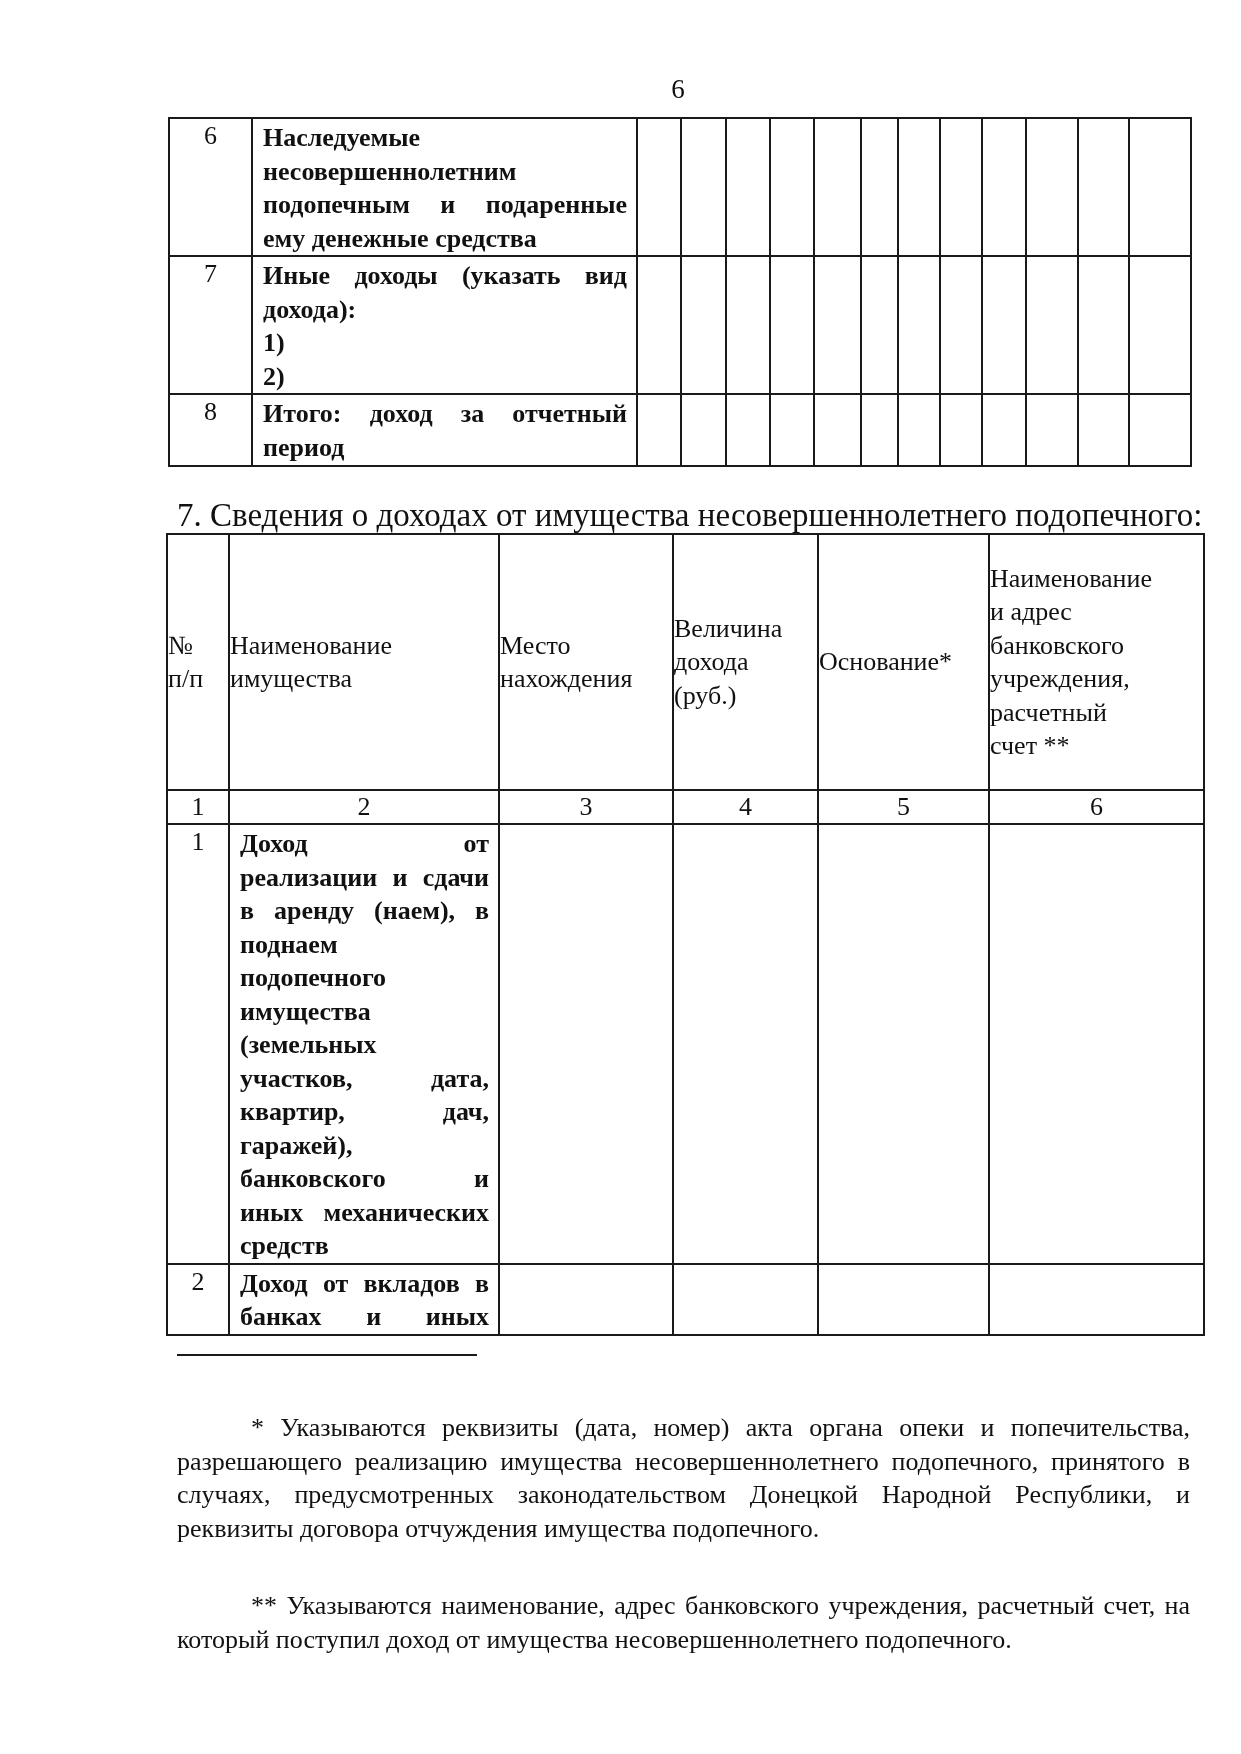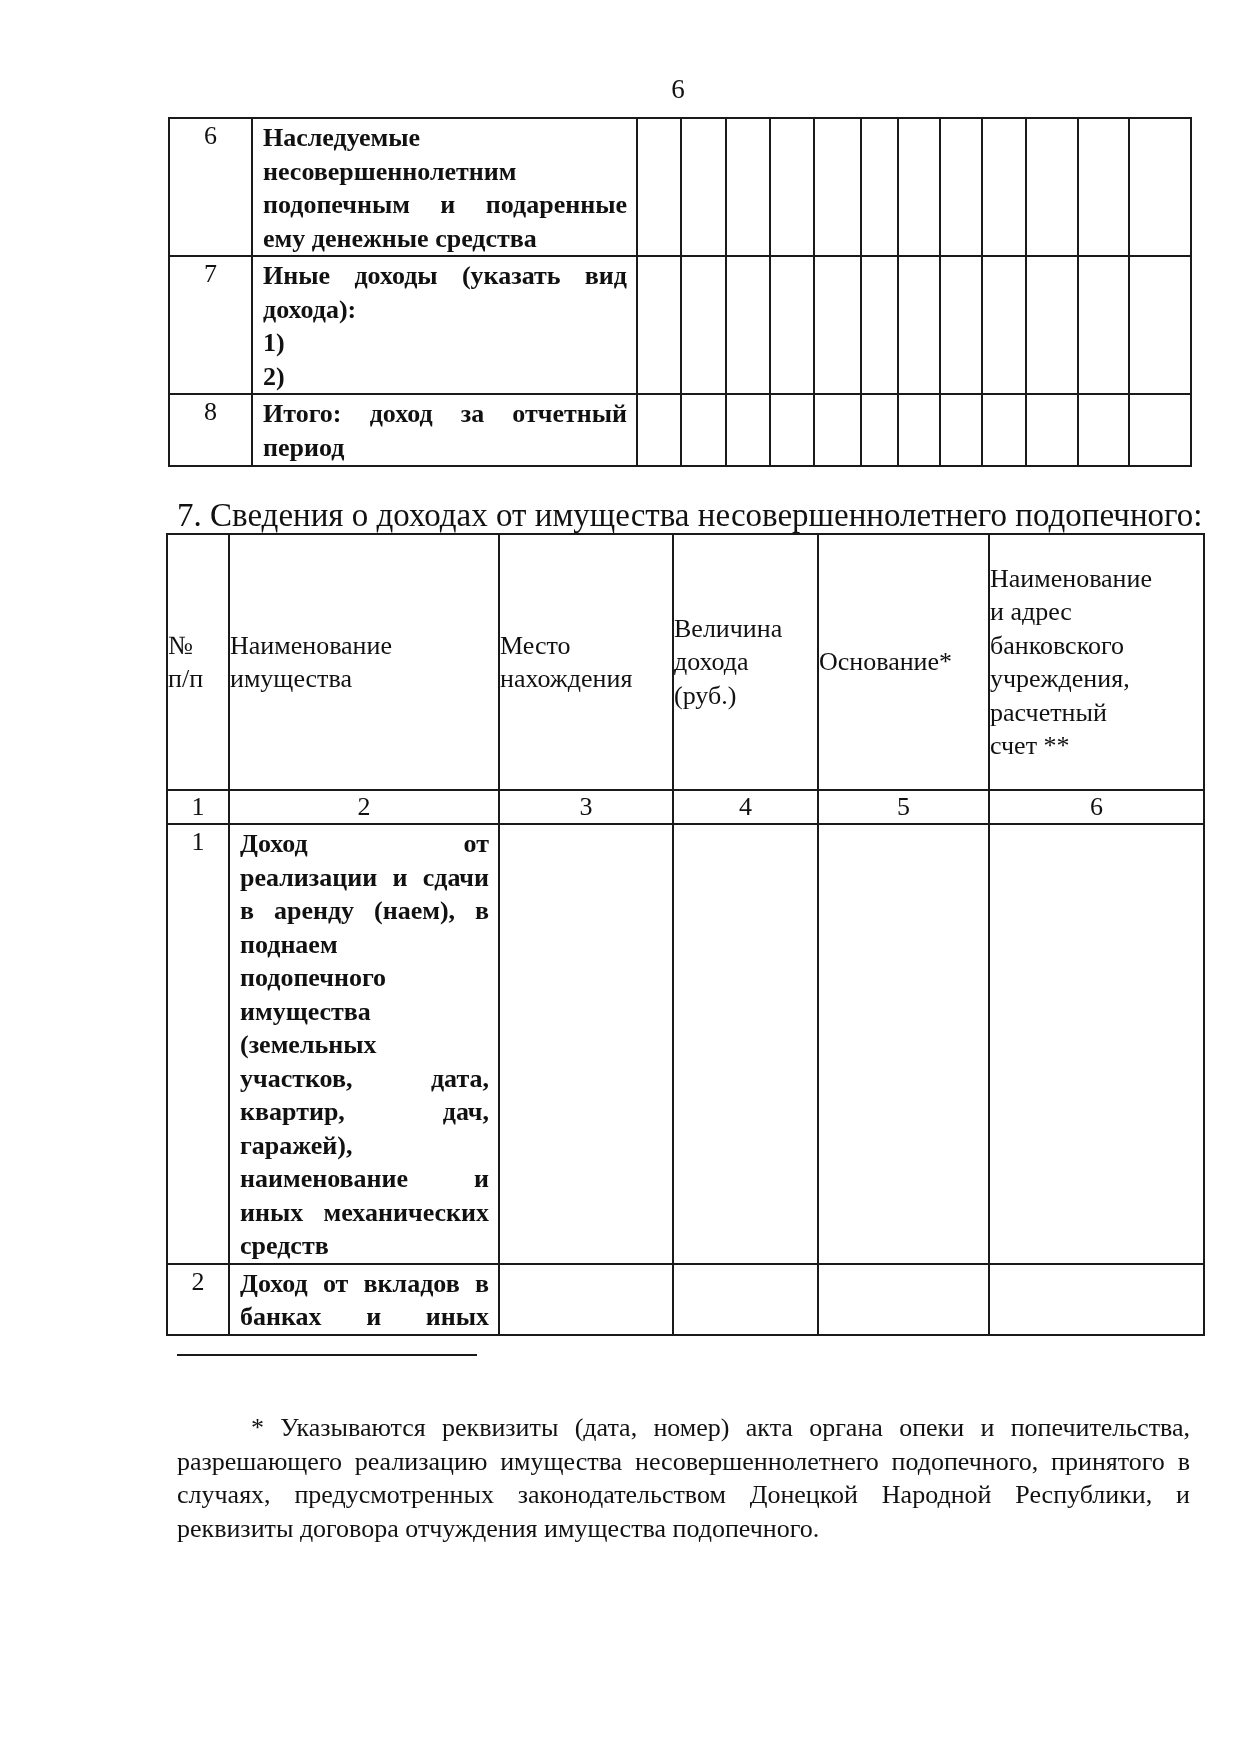--- a/index.html
+++ b/index.html
@@ -167,21 +167,21 @@
       <span>Доход от</span>
       <span>реализации и сдачи</span>
       <span>в аренду (наем), в</span>
       <span class="last">поднаем</span>
       <span class="last">подопечного</span>
       <span class="last">имущества</span>
       <span class="last">(земельных</span>
       <span>участков, дата,</span>
       <span>квартир, дач,</span>
       <span class="last">гаражей),</span>
-      <span>наименование и</span>
+      <span>банковского и</span>
       <span>иных механических</span>
       <span class="last">средств</span>
     </td>
     <td></td>
     <td></td>
     <td></td>
     <td></td>
   </tr>
   <tr style="height:68px">
     <td class="num">2</td>
@@ -194,13 +194,14 @@
     <td></td>
     <td></td>
   </tr>
 </tbody>
   </table>
 
 <div class="abs fn-rule"></div>
 
 <div class="abs footnotes">
   <p class="indent">* Указываются реквизиты (дата, номер) акта органа опеки и попечительства, разрешающего реализацию имущества несовершеннолетнего подопечного, принятого в случаях, предусмотренных законодательством Донецкой Народной Республики, и реквизиты договора отчуждения имущества подопечного.</p>
+  <p class="indent">** Указываются наименование, адрес банковского учреждения, расчетный счет, на который поступил доход от имущества несовершеннолетнего подопечного.</p>
 </div>
 
 </body></html>

